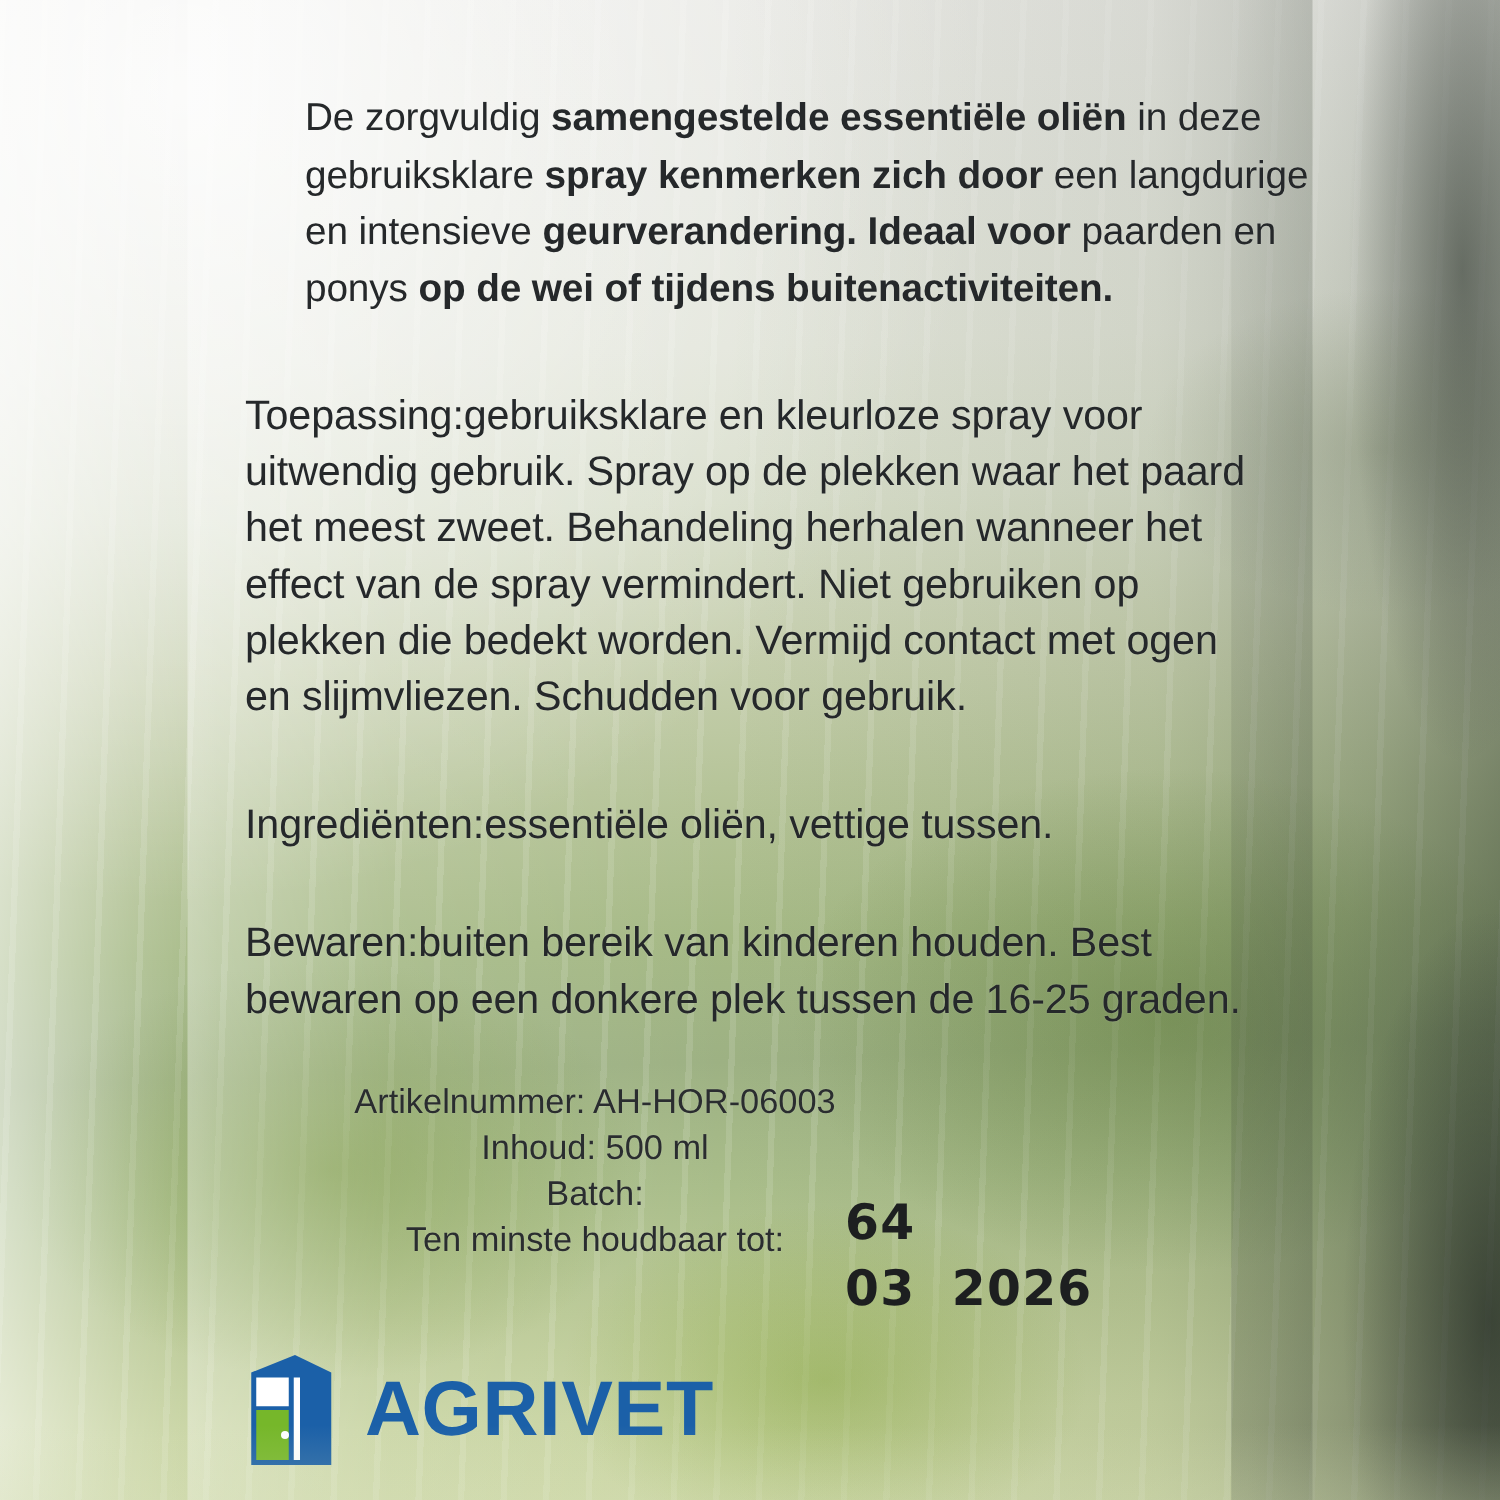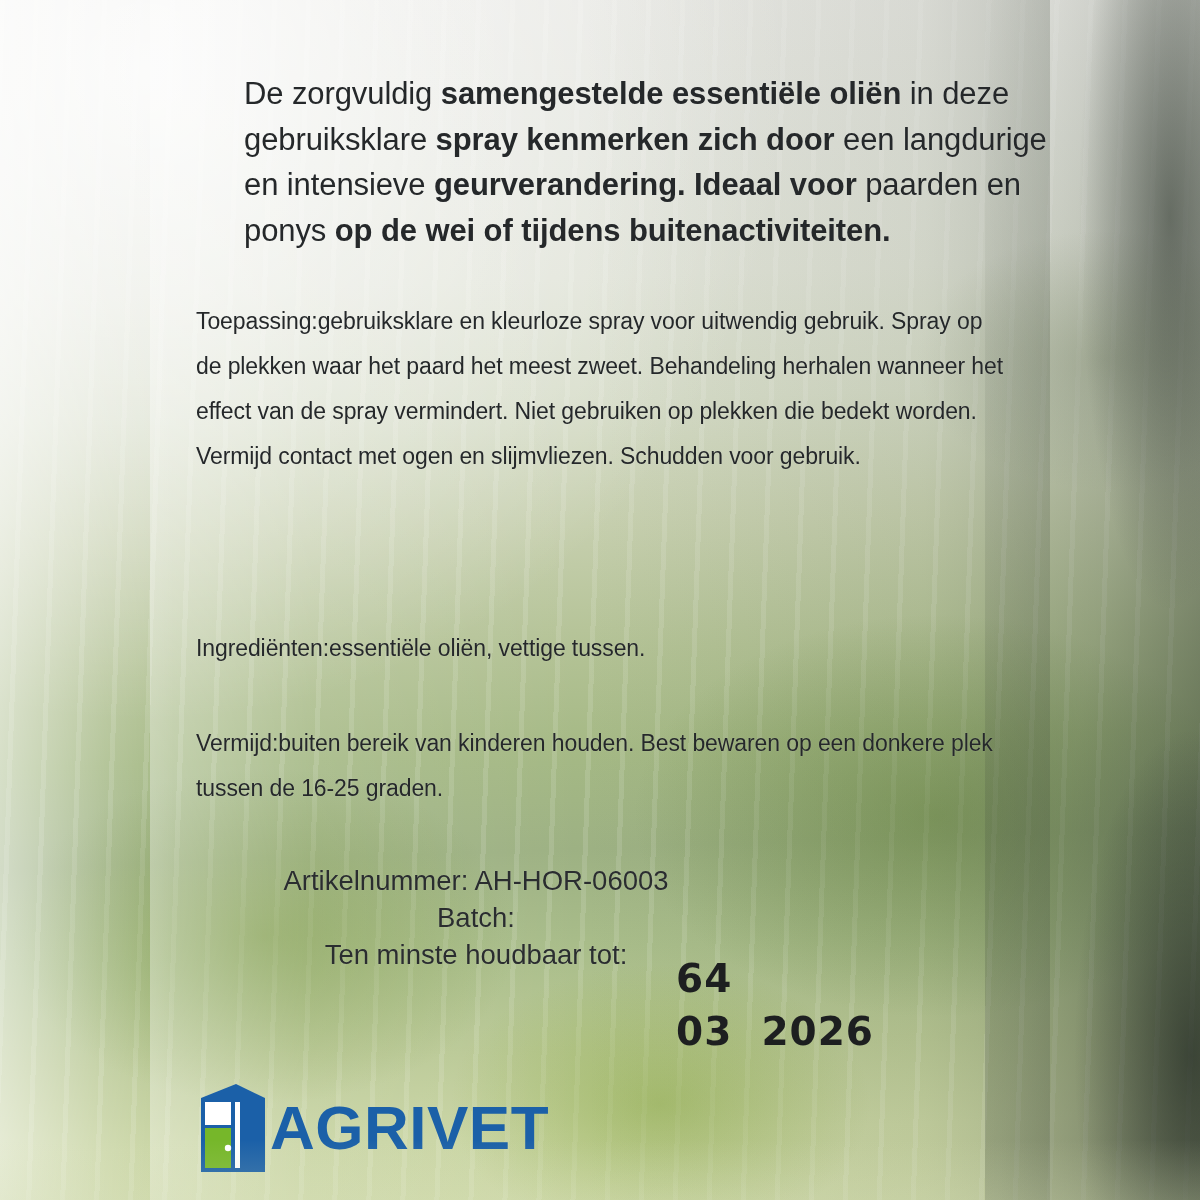--- a/index.html
+++ b/index.html
@@ -93,21 +93,21 @@
     left: 196px;
     top: 0;
     width: 830px;
     height: 1200px;
     color: #25282a;
   }
 
   .para {
     position: absolute;
     width: 818px;
-    font-size: 23px;
+    font-size: 33px;
     line-height: 45px;
     letter-spacing: -0.1px;
     text-shadow: 0 0 1px rgba(255,255,255,0.35);
   }
 
   .para b { font-weight: 700; }
   .para .lead { font-weight: 400; }
 
   #p-intro { top: 40px; font-size: 31px; line-height: 45.5px; margin-left: 48px; }
   #p-use   { top: 276px; }
@@ -140,20 +140,21 @@
   }
   #code-block .row { white-space: pre; }
 
   
   #logo {
     position: absolute;
     left: 196px;
     top: 1082px;
     display: flex;
     align-items: center;
+    gap: 22px;
   }
   #logo-mark {
     width: 74px;
     height: 92px;
     position: relative;
     display: block;
   }
   #logo-text {
     font-family: "Liberation Sans", sans-serif;
     font-weight: 700;
@@ -184,24 +185,25 @@
   <div id="label-shade"></div>
 
   <div id="label">
 
     <p class="para" id="p-intro"><span class="lead">De zorgvuldig </span><b>samengestelde essentiële oliën</b><span> in deze gebruiksklare </span><b>spray kenmerken zich door</b><span> een langdurige en intensieve </span><b>geurverandering. Ideaal voor</b><span> paarden en ponys </span><b>op de wei of tijdens buitenactiviteiten.</b></p>
 
     <p class="para" id="p-use"><span>Toepassing:</span><span>gebruiksklare en kleurloze spray voor uitwendig gebruik. Spray op de plekken waar het paard het meest zweet. Behandeling herhalen wanneer het effect van de spray vermindert. Niet gebruiken op plekken die bedekt worden. Vermijd contact met ogen en slijmvliezen. Schudden voor gebruik.</span></p>
 
     <p class="para" id="p-ingr"><span>Ingrediënten:</span><span>essentiële oliën, vettige tussen.</span></p>
 
-    <p class="para" id="p-store"><span>Vermijd:</span><span>buiten bereik van kinderen houden. Best bewaren op een donkere plek tussen de 16-25 graden.</span></p>
+    <p class="para" id="p-store"><span>Bewaren:</span><span>buiten bereik van kinderen houden. Best bewaren op een donkere plek tussen de 16-25 graden.</span></p>
 
     <div class="small-block">
       <div>Artikelnummer: AH-HOR-06003</div>
+      <div>Inhoud: 500 ml</div>
       <div>Batch:</div>
       <div>Ten minste houdbaar tot:</div>
     </div>
 
     <div id="code-block">
       <div class="row">64</div>
       <div class="row">03  2026</div>
     </div>
 
   </div>

